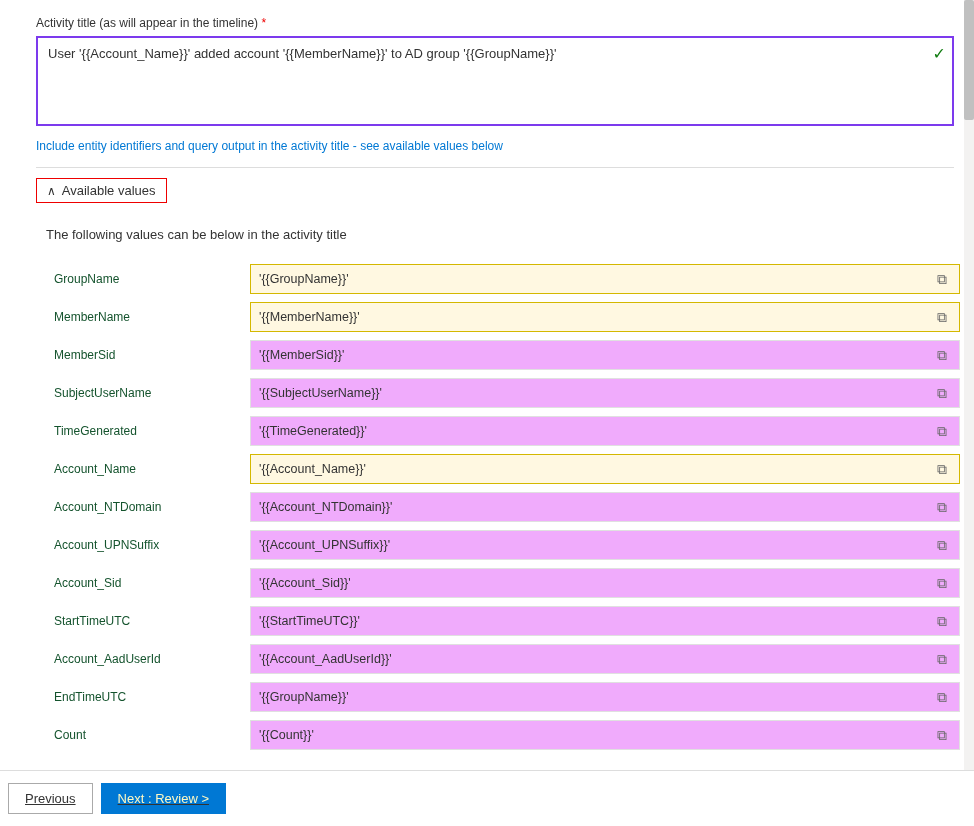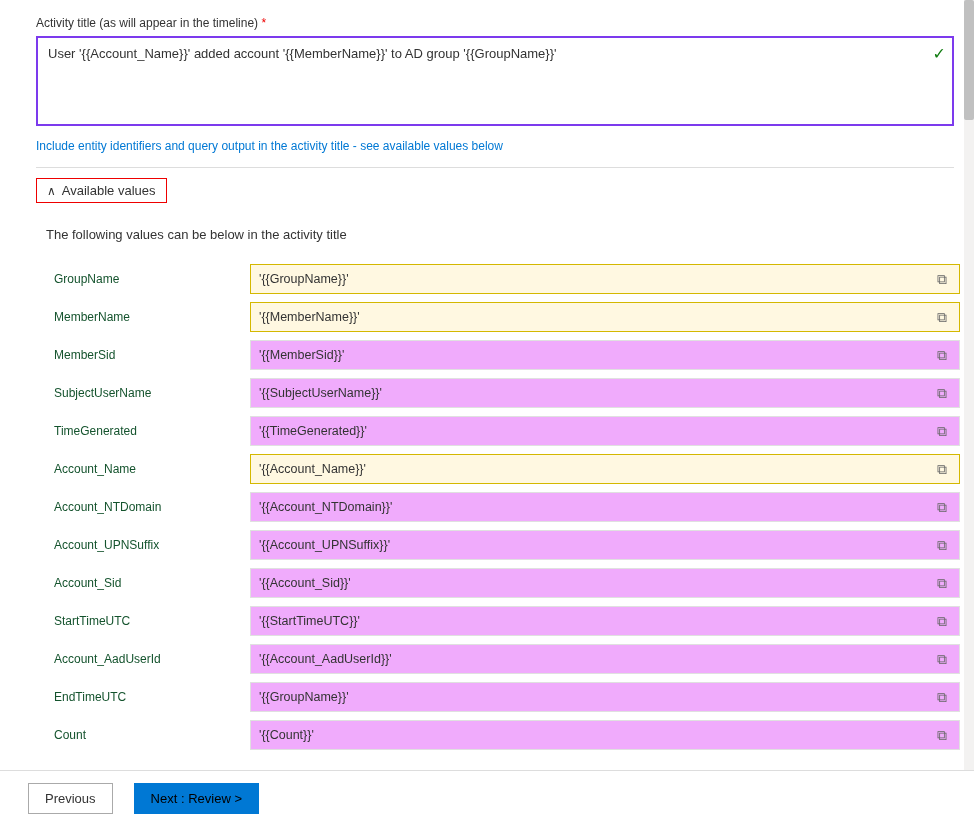--- a/index.html
+++ b/index.html
@@ -138,38 +138,39 @@
     .footer {
       position: absolute;
       bottom: 0;
       left: 0;
       right: 0;
       height: 56px;
       background: #fff;
       border-top: 1px solid #ddd;
       display: flex;
       align-items: center;
-      padding: 0 28px;
-      gap: 21px;
+      padding: 0 8px;
+      gap: 8px;
+      text-decoration: underline;
     }
     .btn-previous {
       background: #fff;
       border: 1px solid #aaa;
       padding: 7px 16px;
       font-size: 13px;
       cursor: pointer;
       color: #333;
     }
     .btn-next {
       background: #0078d4;
       border: 1px solid #0078d4;
       padding: 7px 16px;
       font-size: 13px;
       cursor: pointer;
-      color: #000000;
+      color: #fef9c3;
       font-weight: 500;
     }
     .scrollbar-area {
       position: absolute;
       right: 0;
       top: 0;
       width: 10px;
       height: 770px;
       background: #f3f2f1;
     }

